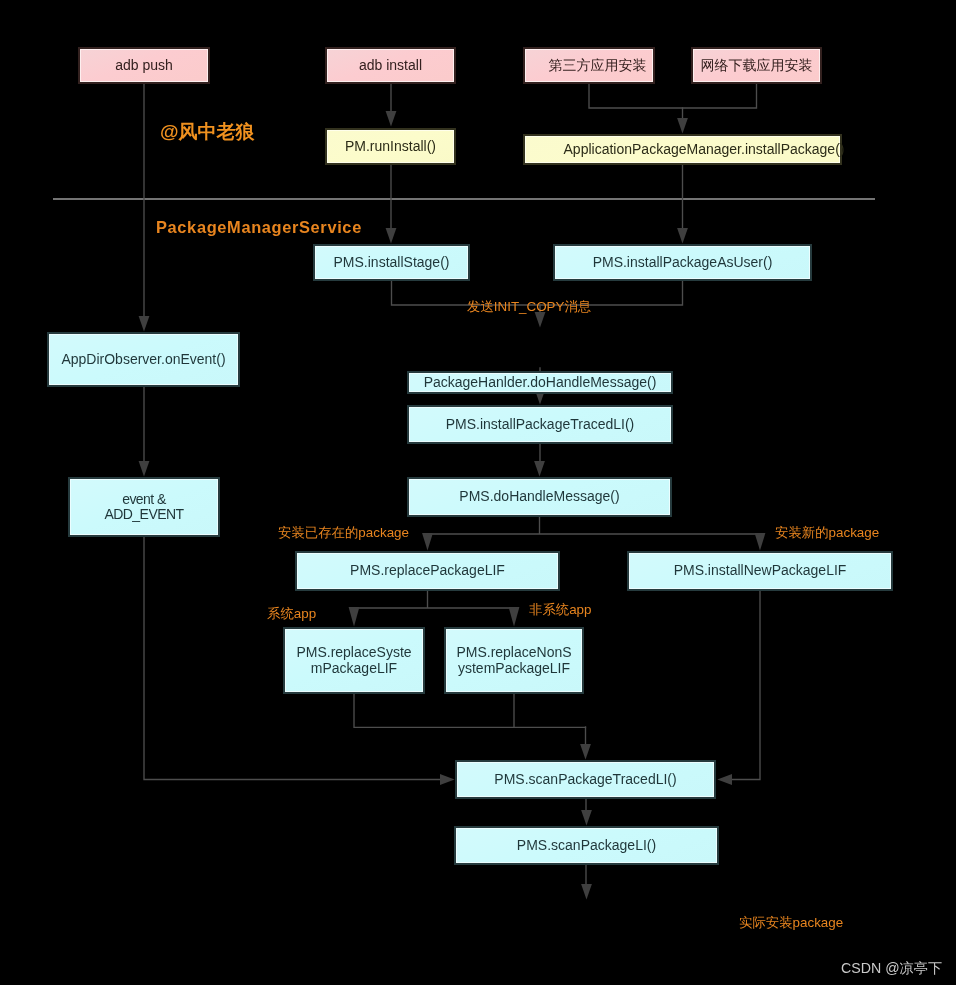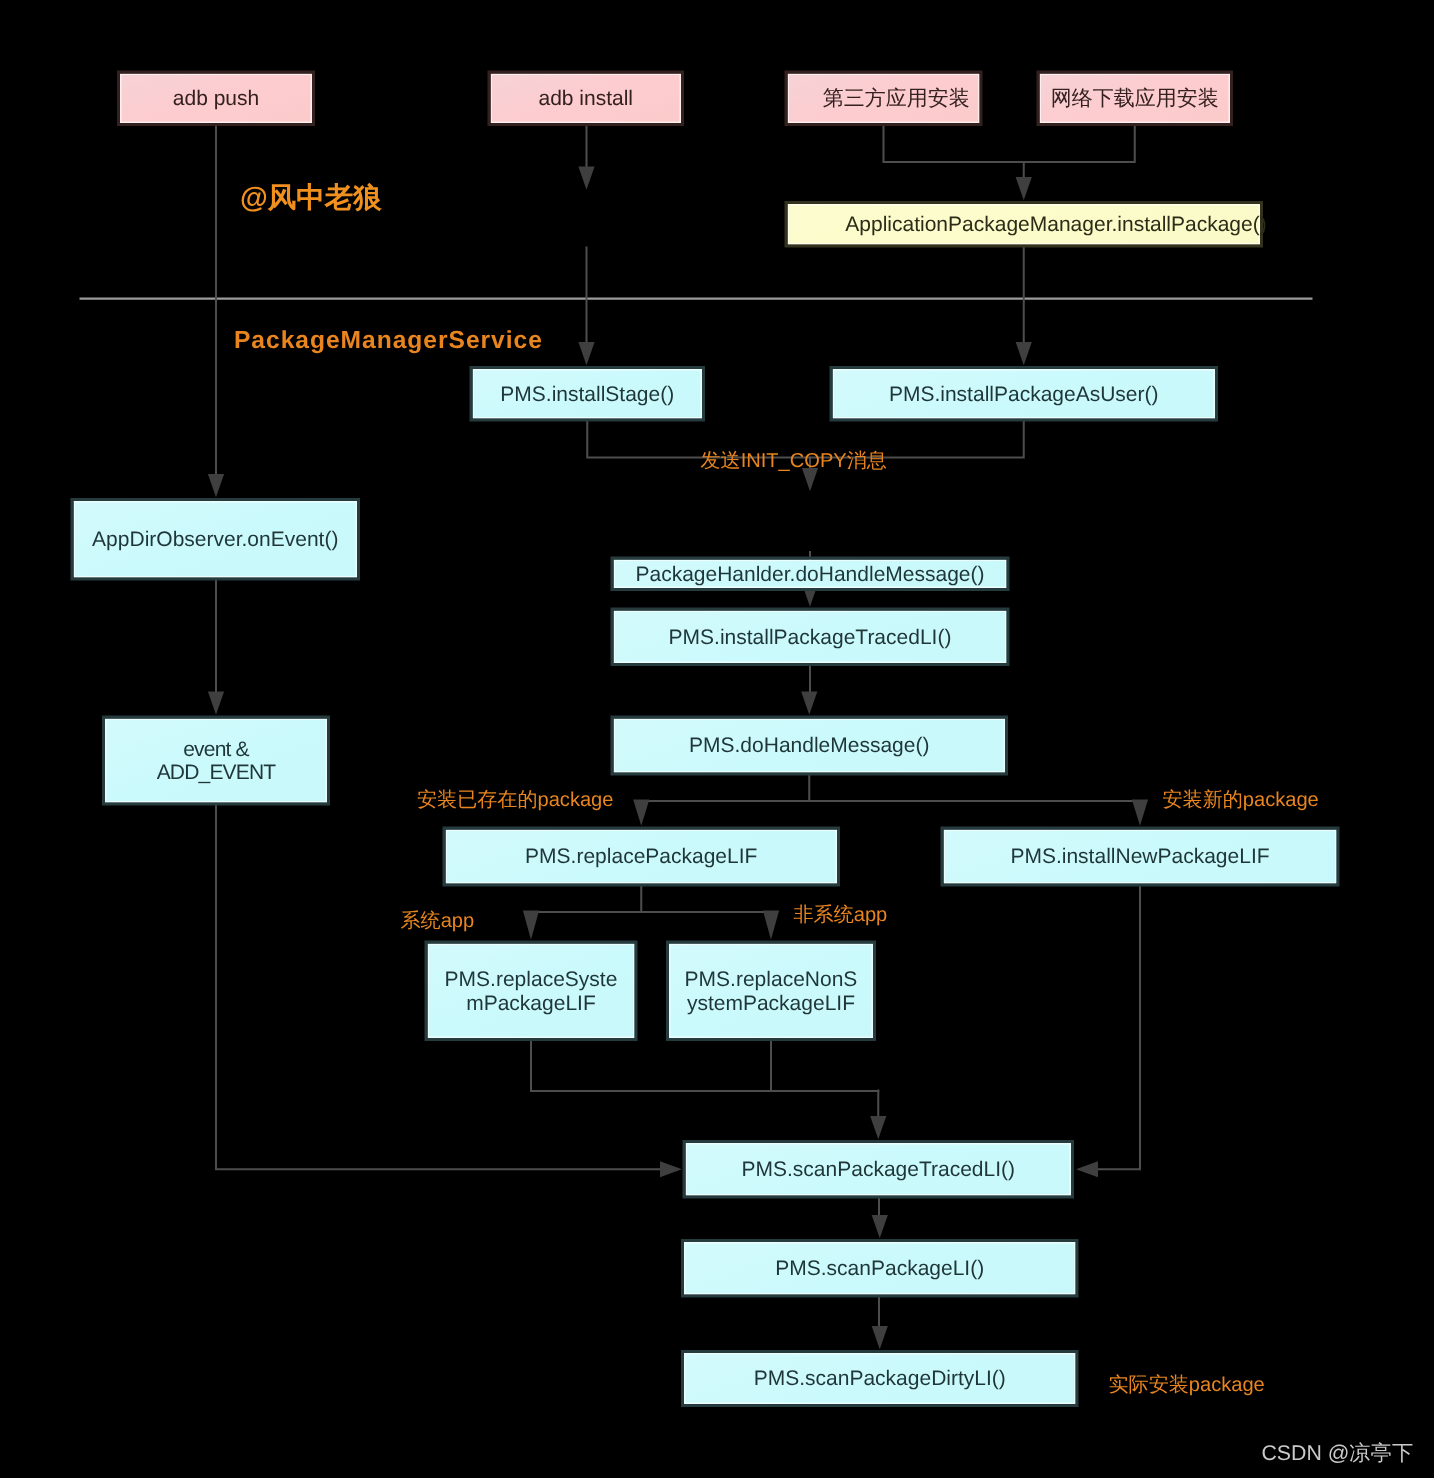--- a/index.html
+++ b/index.html
@@ -110,38 +110,38 @@
     <path d="M732 774.1 L732 784.9 L717.3 779.5 Z"></path>
     <path d="M581.1 810 L591.9 810 L586.5 825.5 Z"></path>
     <path d="M581.1 884 L591.9 884 L586.5 899.5 Z"></path>
   </g>
 </svg>
 
   <div id="n0" class="node pink"><span>adb push</span></div>
   <div id="n1" class="node pink"><span>adb install</span></div>
   <div id="n2" class="node pink"><span>第三方应用安装</span></div>
   <div id="n3" class="node pink"><span>网络下载应用安装</span></div>
+  <div id="n4" class="node yellow"><span>PM.runInstall()</span></div>
   <div id="n5" class="node yellow"><span>ApplicationPackageManager.installPackage()</span></div>
   <div id="n6" class="node blue"><span>PMS.installStage()</span></div>
   <div id="n7" class="node blue"><span>PMS.installPackageAsUser()</span></div>
   <div id="n8" class="node blue"><span>AppDirObserver.onEvent()</span></div>
   <div id="n9" class="node blue"><span>PackageHanlder.doHandleMessage()</span></div>
   <div id="n10" class="node blue"><span>PMS.installPackageTracedLI()</span></div>
   <div id="n11" class="node blue"><span>event &amp;
 ADD_EVENT</span></div>
   <div id="n12" class="node blue"><span>PMS.doHandleMessage()</span></div>
   <div id="n13" class="node blue"><span>PMS.replacePackageLIF</span></div>
   <div id="n14" class="node blue"><span>PMS.installNewPackageLIF</span></div>
   <div id="n15" class="node blue"><span>PMS.replaceSyste
 mPackageLIF</span></div>
   <div id="n16" class="node blue"><span>PMS.replaceNonS
 ystemPackageLIF</span></div>
   <div id="n17" class="node blue"><span>PMS.scanPackageTracedLI()</span></div>
   <div id="n18" class="node blue"><span>PMS.scanPackageLI()</span></div>
-  <div id="n19" class="node blue"><span>PMS.scanPackageDirtyLI()</span></div>
 
   <div id="el0" class="elabel">发送INIT_COPY消息</div>
   <div id="el1" class="elabel">安装已存在的package</div>
   <div id="el2" class="elabel">安装新的package</div>
   <div id="el3" class="elabel">系统app</div>
   <div id="el4" class="elabel">非系统app</div>
   <div id="el5" class="elabel">实际安装package</div>
 
   <div id="sec-label" class="seclabel">PackageManagerService</div>
   <div id="author-wm" class="author-wm">@风中老狼</div>

